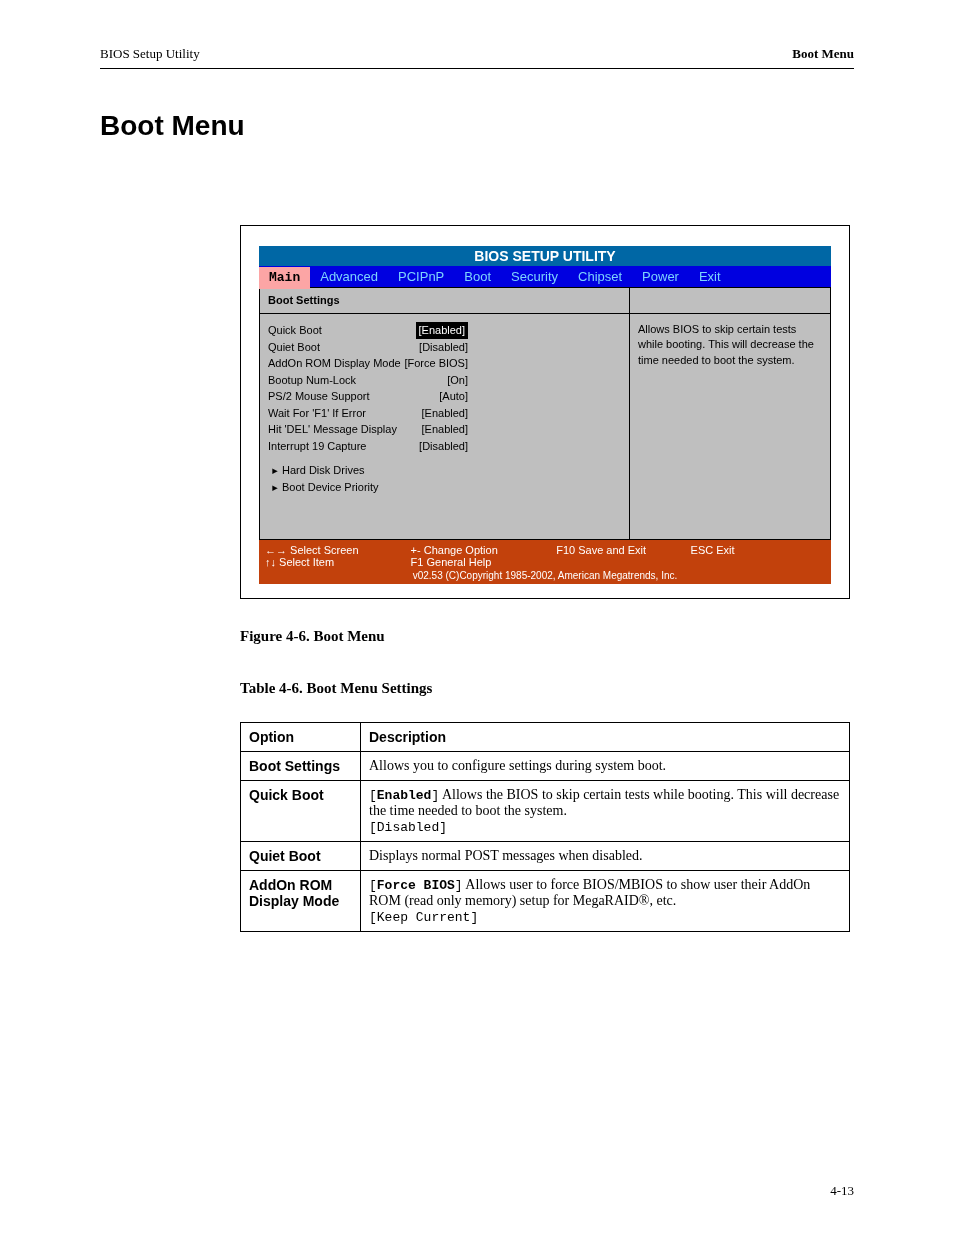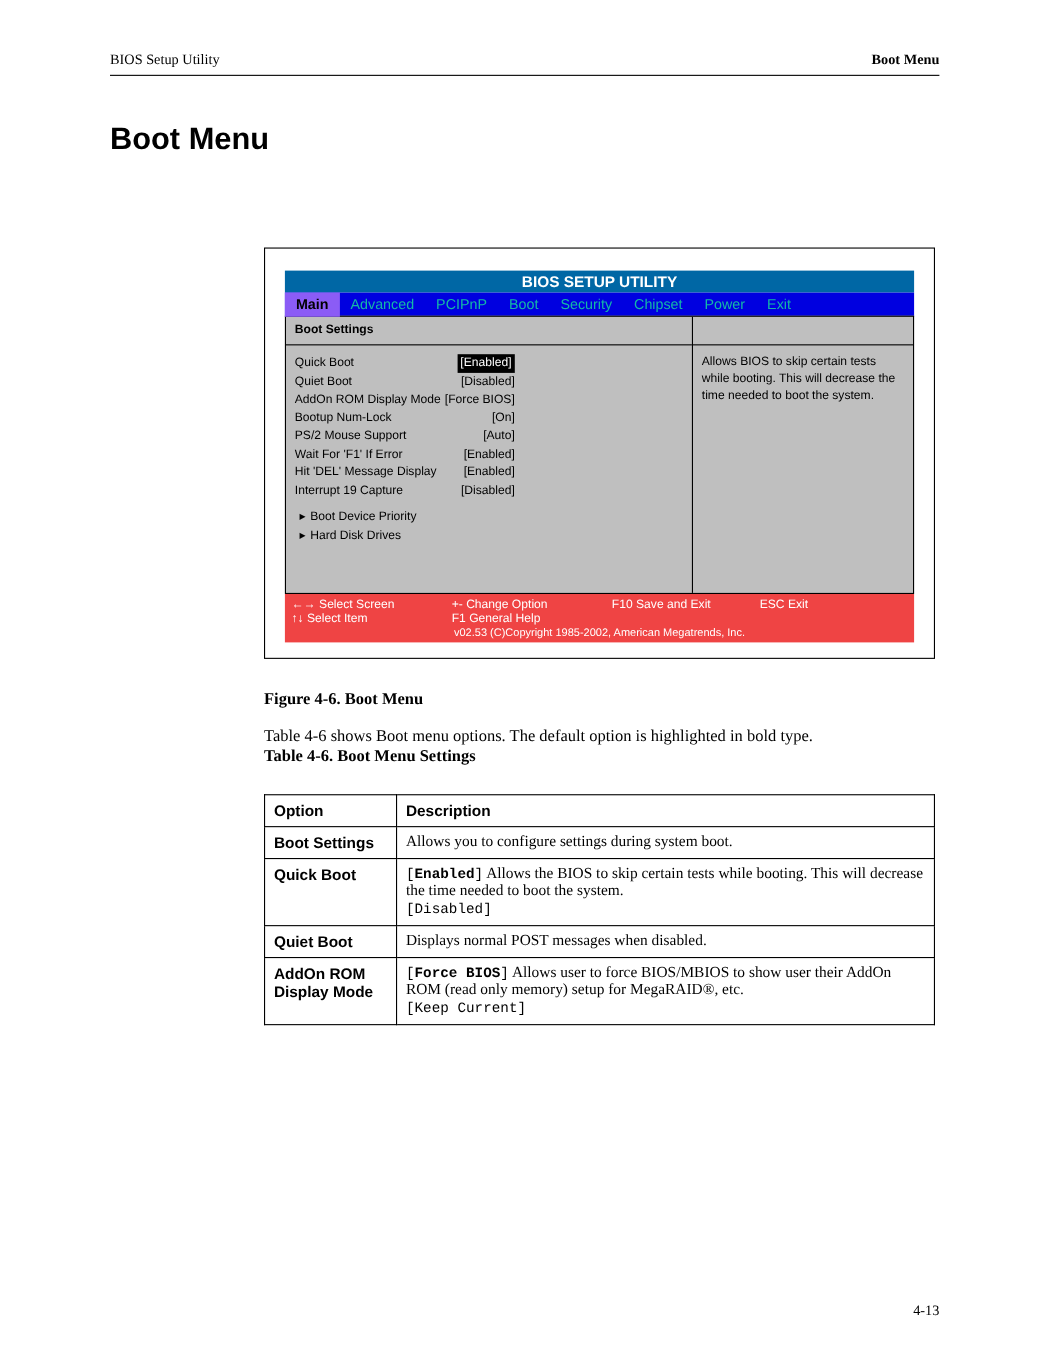--- a/index.html
+++ b/index.html
@@ -6,32 +6,32 @@
   html, body { width: 954px; background: #fff; font-family: "Times New Roman", Times, serif; color: #000; }
   .page { position: relative; width: 954px; height: 1235px; padding: 48px 100px 61px 100px; }
   .header-rule { position: absolute; top: 68px; left: 100px; right: 100px; border-top: 1px solid #000; }
   .header-left { position: absolute; top: 46px; left: 100px; font-size: 13px; }
   .header-right { position: absolute; top: 46px; right: 100px; font-size: 13px; font-weight: bold; }
   .h1 { position: absolute; top: 110px; left: 100px; font-size: 28px; font-family: Arial, Helvetica, sans-serif; font-weight: bold; }
   .intro { position: absolute; top: 158px; left: 240px; right: 100px; font-size: 15px; line-height: 1.35; }
   .figure { position: absolute; top: 225px; left: 240px; width: 610px; border: 1px solid #000; background: #fff; padding: 20px 18px 14px 18px; font-family: Arial, Helvetica, sans-serif; }
   .bios-title { background: #0067a5; color: #fff; font-weight: bold; text-align: center; font-size: 14px; padding: 2px 0; }
   .menubar { background: #0000e0; height: 22px; }
-  .menubar span { display: inline-block; height: 22px; line-height: 22px; padding: 0 10px; font-size: 13px; color: #14b8a6; }
-  .menubar .active { background: #8b5cf6; color: #000; font-weight: bold; }
+  .menubar span { display: inline-block; height: 22px; line-height: 22px; padding: 0 10px; font-size: 13px; color: #7dd3fc; }
+  .menubar .active { background: #fca5a5; color: #000; font-weight: bold; font-family: Liberation Mono, monospace; }
   .panel { display: flex; border: 1.5px solid #000; background: #bfbfbf; margin-top: -1px; }
   .panel-left { flex: 1; border-right: 1.5px solid #000; }
   .panel-right { width: 200px; }
   .panel-head { border-bottom: 1.5px solid #000; height: 26px; font-size: 11px; padding: 6px 8px 0 8px; }
   .panel-body { height: 225px; font-size: 11px; padding: 8px 8px 0 8px; line-height: 1.5; }
   .panel-body .row { display: flex; justify-content: space-between; width: 200px; }
   .panel-body .sel { background: #000; color: #fff; padding: 0 3px; }
   .panel-right .panel-head { text-align: center; font-weight: bold; font-size: 12px; }
   .panel-right .panel-body { font-size: 11px; line-height: 1.4; }
-  .footer { background: #ef4444; color: #fff; font-size: 11px; padding: 4px 6px 3px 6px; margin-top: 0; display: flex; flex-wrap: wrap; }
+  .footer { background: #c2410c; color: #fff; font-size: 11px; padding: 4px 6px 3px 6px; margin-top: 0; display: flex; flex-wrap: wrap; }
   .footer .col { width: 33%; white-space: nowrap; }
   .figcap { position: absolute; top: 628px; left: 240px; right: 100px; font-size: 15px; }
   .tbl-intro { position: absolute; top: 660px; left: 240px; right: 100px; font-size: 15px; line-height: 1.35; }
   .tbl-cap { position: absolute; top: 680px; left: 240px; font-size: 15px; }
   .tbl { position: absolute; top: 722px; left: 240px; width: 610px; border-collapse: collapse; font-size: 14px; }
   .tbl th, .tbl td { border: 1px solid #000; padding: 6px 8px; vertical-align: top; text-align: left; }
   .tbl th { font-family: Arial, Helvetica, sans-serif; font-weight: bold; font-size: 14px; }
   .tbl td.opt { font-family: Arial, Helvetica, sans-serif; font-weight: bold; }
   .tbl .mono { font-family: "Courier New", monospace; font-size: 13px; }
   .page-no { position: absolute; bottom: 36px; right: 100px; font-size: 13px; margin-left: 20px; }
@@ -82,42 +82,41 @@
             </div>
           <div class="row">
               <span>Hit 'DEL' Message Display</span>
               <span>[Enabled]</span>
             </div>
           <div class="row">
               <span>Interrupt 19 Capture</span>
               <span>[Disabled]</span>
             </div>
           <div style="height:8px"></div>
+          <div><span class="arrow-icon">▸</span><span>Hard Disk Drives</span></div>
           <div><span class="arrow-icon">▸</span><span>Boot Device Priority</span></div>
-          <div><span class="arrow-icon">▸</span><span>Hard Disk Drives</span></div>
         </div>
       </div>
       <div class="panel-right">
         <div class="panel-head"></div>
         <div class="panel-body">Allows BIOS to skip certain tests while booting. This will decrease the time needed to boot the system.</div>
       </div>
     </div>
     <div class="footer">
       <div class="col" style="width:26%"><span>←→</span>&nbsp;<span>Select Screen</span></div>
       <div class="col" style="width:26%"><span>+-</span>&nbsp;<span>Change Option</span></div>
       <div class="col" style="width:24%"><span>F10</span>&nbsp;<span>Save and Exit</span></div>
       <div class="col" style="width:24%"><span>ESC</span>&nbsp;<span>Exit</span></div>
       <div class="col" style="width:26%"><span>↑↓</span>&nbsp;<span>Select Item</span></div>
       <div class="col" style="width:26%"><span>F1</span>&nbsp;<span>General Help</span></div>
       <div style="width:100%; text-align:center; font-size:10px; padding-top:2px">v02.53 (C)Copyright 1985-2002, American Megatrends, Inc.</div>
     </div>
   </div>
 
   <div class="figcap"><b>Figure 4-6. Boot Menu</b></div>
-  <div class="tbl-intro">Table 4-6 shows Boot menu options. The default option is highlighted in bold type.</div>
   <div class="tbl-cap"><b>Table 4-6. Boot Menu Settings</b></div>
 
   <table class="tbl">
     <tbody>
         <tr>
       <th style="width:120px">Option</th>
       <th>Description</th>
     </tr>
     <tr>
       <td class="opt">Boot Settings</td>

